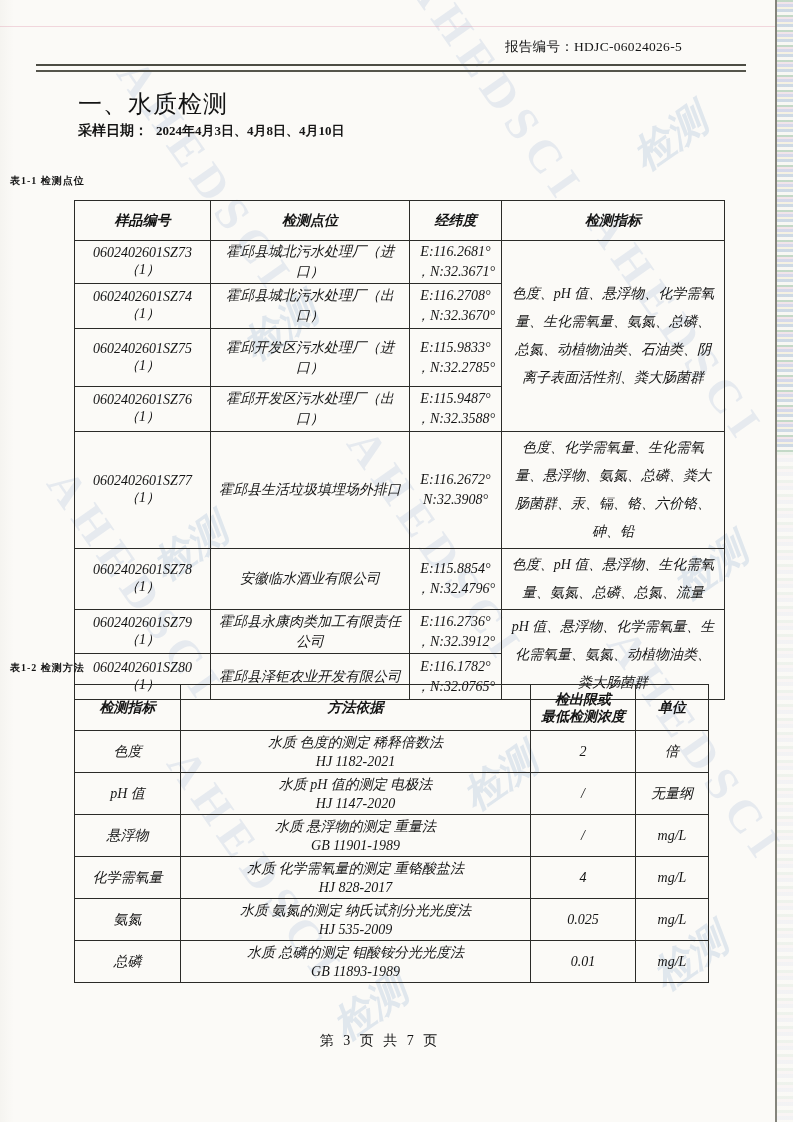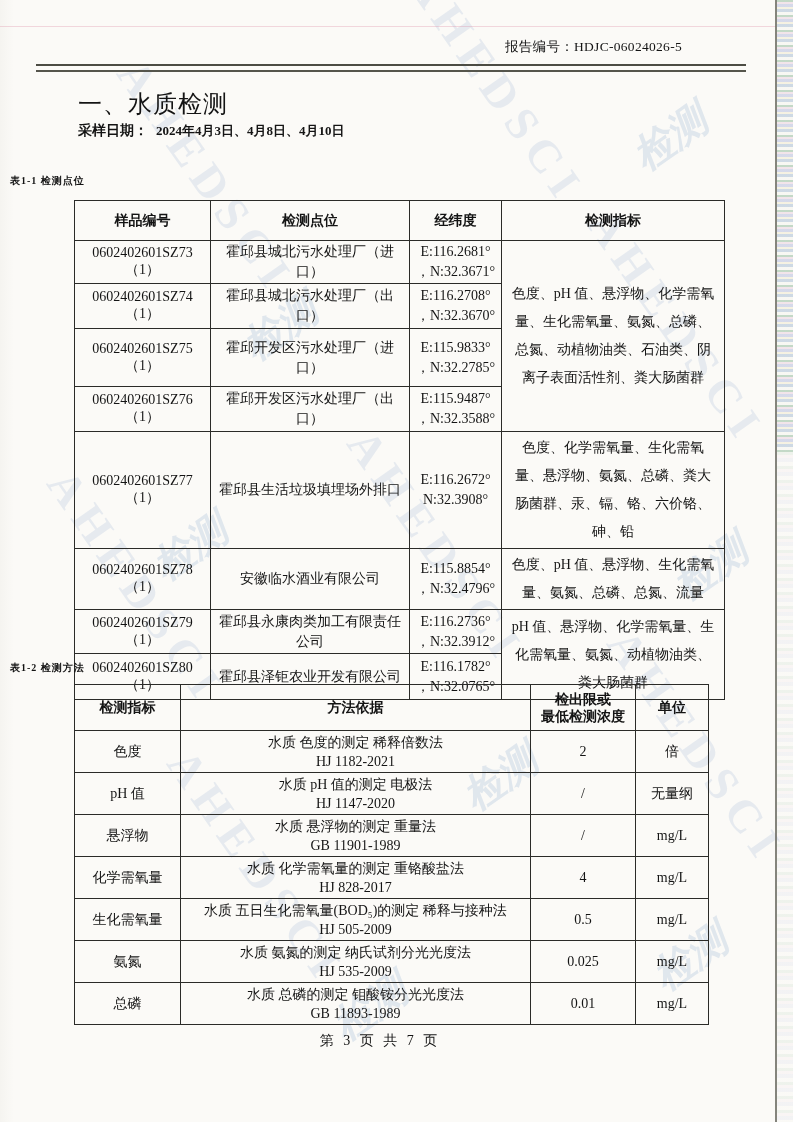--- a/index.html
+++ b/index.html
@@ -17,21 +17,21 @@
   .faint-pink-line{top:26px;left:0;width:776px;height:1px;background:rgba(219,132,160,.30);}
   .section-title{top:88px;left:78px;font-size:24px;font-weight:400;letter-spacing:1px;}
   .sampling{top:120px;left:78px;display:flex;align-items:center;gap:8px;}
   .sampling-label{font-size:14px;font-weight:700;}
   .sampling-value{font-size:13px;font-weight:700;width:256px;line-height:21px;}
   
   .caption{left:10px;width:740px;text-align:left;font-size:10px;font-weight:700;letter-spacing:1px;}
   .cap1{top:174px;} .cap2{top:661px;}
   .page-footer{top:1032px;left:10px;width:740px;text-align:center;font-size:14px;letter-spacing:3px;}
   
-  table{border-collapse:collapse;table-layout:fixed;}
+  table{border-collapse:collapse;table-layout:fixed;font-style:italic;}
   td,th{border:1.4px solid #2b2b28;text-align:center;vertical-align:middle;
     font-weight:400;padding:1px 4px;overflow:hidden;}
   .t1{top:200px;left:74px;width:650px;}
   .t2{top:684px;left:74px;width:634px;}
   th{font-size:14px;font-weight:700;}
   .t1 td{font-size:14px;}
   .coord{font-size:13.5px;line-height:20px;}
   .ind{font-size:14px;line-height:28px;padding:2px 8px;}
   .site{line-height:20px;}
   .t2 td{font-size:14px;}
@@ -225,29 +225,20 @@
     <tr style="height:42px">
       <td>化学需氧量</td>
       <td class="method">
         <div>水质 化学需氧量的测定 重铬酸盐法</div>
         <div>HJ 828-2017</div>
       </td>
       <td>4</td>
       <td>mg/L</td>
     </tr>
     <tr style="height:42px">
-      <td>生化需氧量</td>
-      <td class="method">
-        <div>水质 五日生化需氧量(BOD₅)的测定 稀释与接种法</div>
-        <div>HJ 505-2009</div>
-      </td>
-      <td>0.5</td>
-      <td>mg/L</td>
-    </tr>
-    <tr style="height:42px">
       <td>氨氮</td>
       <td class="method">
         <div>水质 氨氮的测定 纳氏试剂分光光度法</div>
         <div>HJ 535-2009</div>
       </td>
       <td>0.025</td>
       <td>mg/L</td>
     </tr>
     <tr style="height:42px">
       <td>总磷</td>

